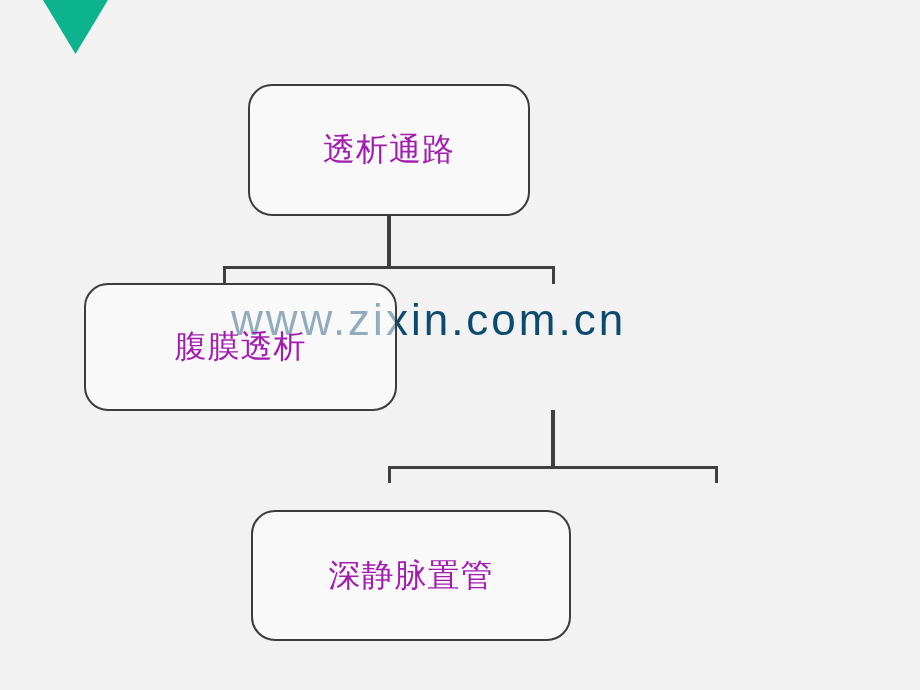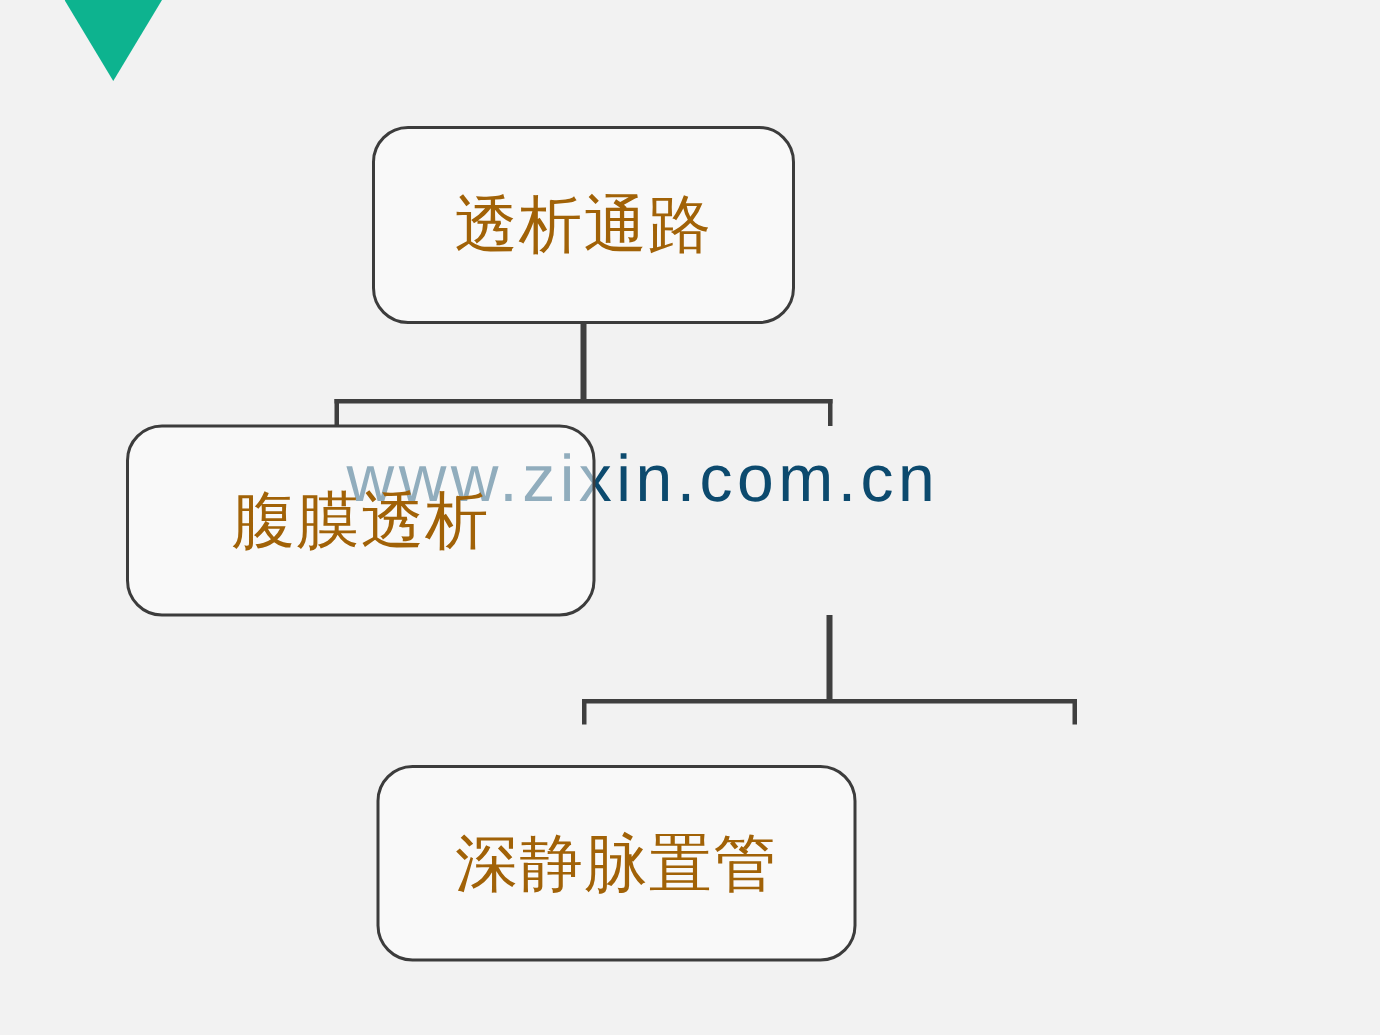--- a/index.html
+++ b/index.html
@@ -56,23 +56,23 @@
     position: absolute;
     box-sizing: border-box;
     border: 2px solid #3c3c3c;
     border-radius: 24px;
     background: rgba(255, 255, 255, 0.55);
     display: flex;
     align-items: center;
     justify-content: center;
   }
   .node-label {
-    font-size: 42px;
+    font-size: 32px;
     font-weight: 500;
-    color: #a16207;
+    color: #a21caf;
     letter-spacing: 1px;
     white-space: nowrap;
   }
   .n-root       { left: 248px; top: 84px;  width: 282px; height: 132px; }
   .n-peritoneal { left: 84px;  top: 283px; width: 313px; height: 128px; }
   .n-hemo       { left: 412px; top: 282px; width: 280px; height: 130px; }
   .n-catheter   { left: 251px; top: 481px; width: 320px; height: 131px; margin-top: 29px; }
   .n-fistula    { left: 577px; top: 481px; width: 281px; height: 131px; }
 </style>
 </head>

